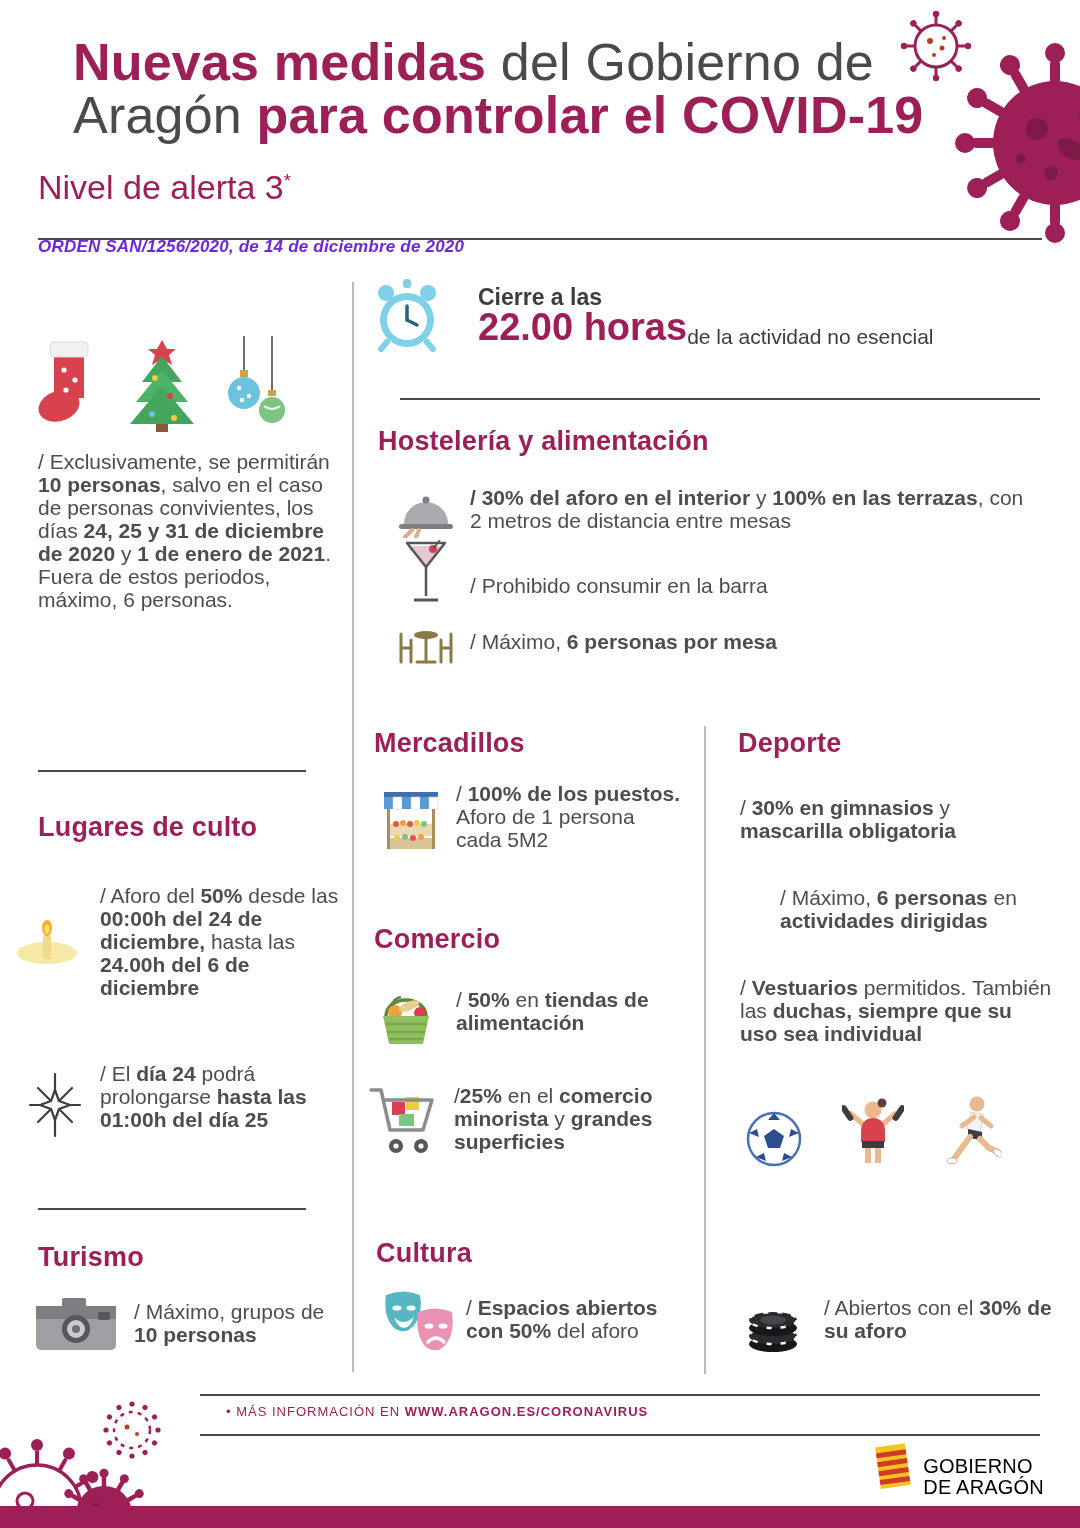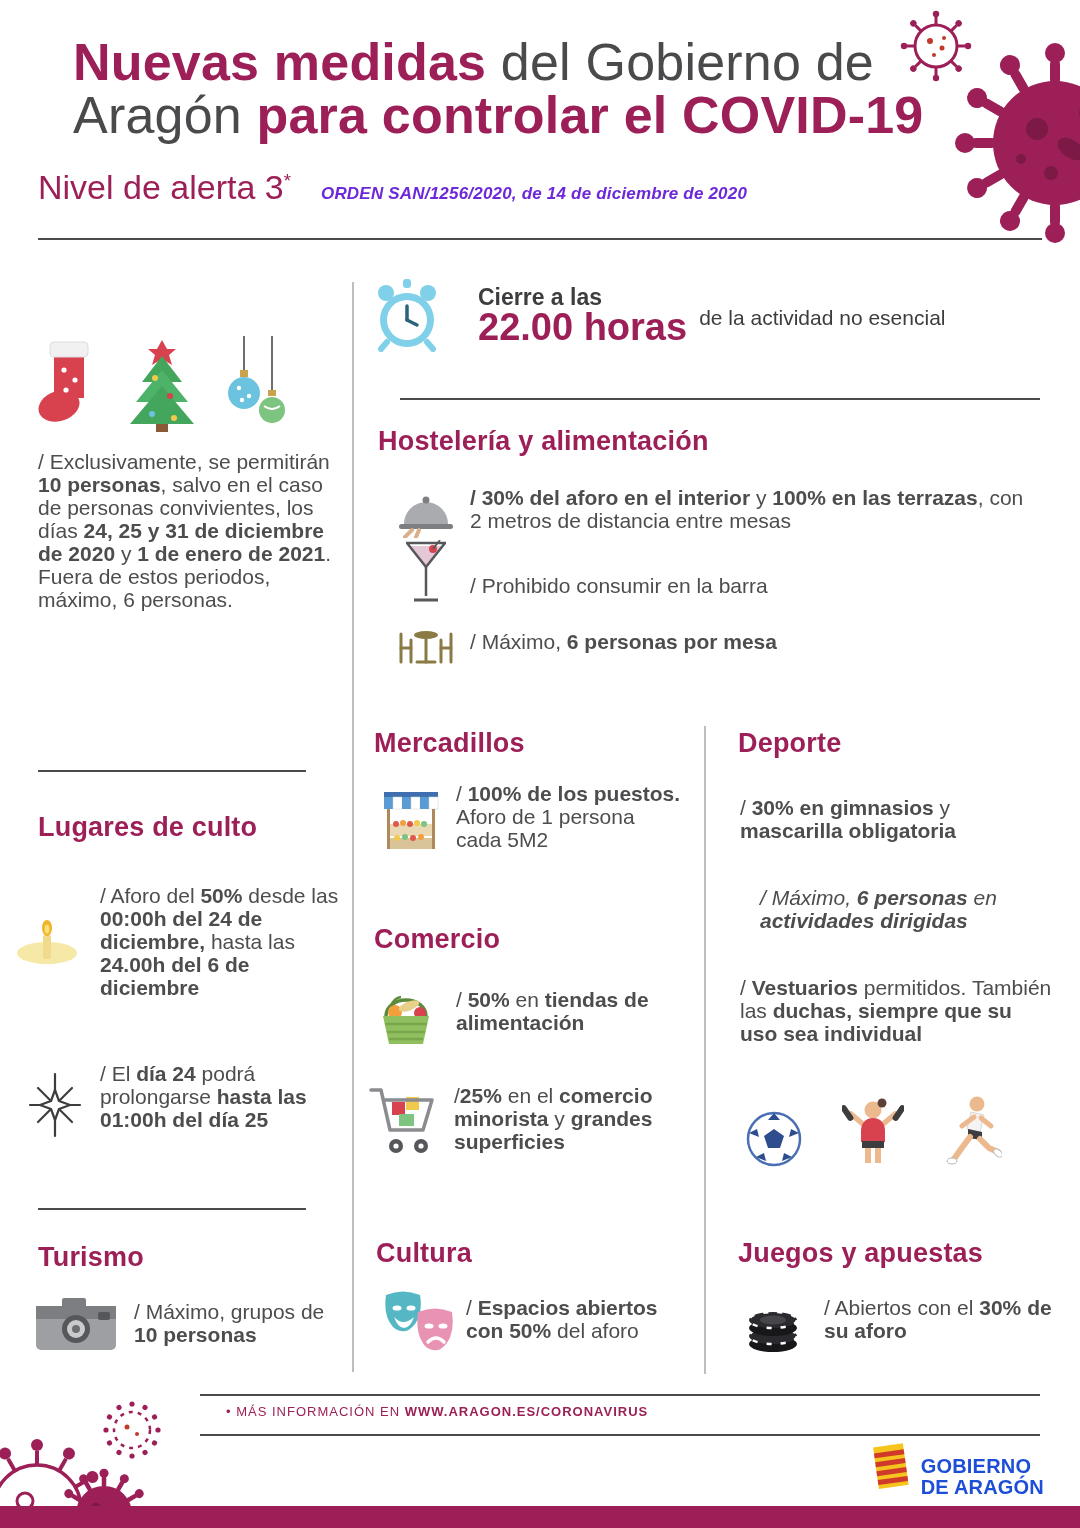--- a/index.html
+++ b/index.html
@@ -14,33 +14,33 @@
   .title{font-size:52px;line-height:53px;font-weight:400;color:#4a4a4c;white-space:pre-line;letter-spacing:0.2px;margin-left:35px;}
   .title .sb{color:var(--accent);}
   .alert{font-size:34px;color:var(--accent);font-weight:400;}
   .alert sup{font-size:55%;vertical-align:super;}
   .order{font-size:17px;font-style:italic;font-weight:600;color:#6d28d9;letter-spacing:0.2px;}
   .h2{font-size:27px;font-weight:700;color:var(--accent);letter-spacing:0.2px;}
   .body{font-size:21px;color:var(--dark);line-height:23px;}
   .rule{background:var(--rule);height:2px;}
   .vrule{background:var(--divider);width:2px;}
   .closing-intro{font-size:23px;font-weight:700;color:var(--text-bold);}
-  .closing-line2{display:flex;align-items:flex-start;gap:12px;}
+  .closing-line2{display:flex;align-items:flex-end;}
   .closing-time{font-size:38px;font-weight:700;color:var(--accent);}
   .closing-scope{font-size:21px;font-weight:400;color:var(--text-bold);}
   .icon-row{display:flex;align-items:flex-end;gap:22px;}
   .sport-row{display:flex;align-items:flex-end;gap:40px;}
   .footer-info{font-size:13px;letter-spacing:1px;color:var(--accent);font-weight:500;}
   #logo{display:flex;align-items:center;gap:9px;}
-  .logo-text{font-size:20px;font-weight:700;color:#1d4ed8;line-height:21px;letter-spacing:0.2px;margin-top:16px;}
+  .logo-text{font-size:20px;font-weight:400;color:#000000;line-height:21px;letter-spacing:0.2px;margin-top:16px;}
   #bottom-bar{left:0;top:1506px;width:1080px;height:22px;background:var(--bar);z-index:6;}
   .virus{z-index:1;}
   
   #hdr-title{left:38px;top:36px;width:860px;}
-  #hdr-alertrow{left:38px;top:168px;display:flex;align-items:baseline;gap:30px;}
+  #hdr-alertrow{left:38px;top:168px;display:flex;align-items:baseline;gap:30px;flex-direction:column;}
   #hdr-rule{left:38px;top:238px;width:1004px;}
   #virus-tr-small{left:898px;top:8px;}
   #virus-tr-big{left:940px;top:28px;}
   #vdivA{left:352px;top:282px;height:1090px;}
   #vdivB{left:704px;top:726px;height:648px;}
   #reu-title{left:38px;top:282px;}
   #reu-icons{left:38px;top:336px;}
   #reu-text{left:38px;top:450px;width:302px;}
   #rule-l1{left:38px;top:770px;width:268px;}
   #culto-title{left:38px;top:812px;}
@@ -69,21 +69,21 @@
   #com-title{left:374px;top:924px;}
   #com-i1-icon{left:376px;top:986px;}
   #com-i1-text{left:456px;top:988px;width:240px;}
   #com-i2-icon{left:368px;top:1080px;}
   #com-i2-text{left:454px;top:1084px;width:250px;}
   #cul-title{left:376px;top:1238px;}
   #cul-icon{left:380px;top:1290px;}
   #cul-text{left:466px;top:1296px;width:230px;}
   #dep-title{left:738px;top:728px;}
   #dep-t1{left:740px;top:796px;width:300px;}
-  #dep-t2{left:760px;top:886px;width:300px;font-style:italic;}
+  #dep-t2{left:780px;top:886px;width:300px;}
   #dep-t3{left:740px;top:976px;width:312px;}
   #dep-icons{left:746px;top:1095px;}
   #jue-title{left:738px;top:1238px;}
   #jue-icon{left:746px;top:1290px;}
   #jue-text{left:824px;top:1296px;width:230px;}
   #ftr-rule1{left:200px;top:1394px;width:840px;}
   #ftr-info{left:226px;top:1404px;}
   #ftr-rule2{left:200px;top:1434px;width:840px;}
   #virus-bl-dotted{left:100px;top:1398px;}
   #virus-bl-outline{left:-48px;top:1424px;}
@@ -416,21 +416,20 @@
         <line x1="37" y1="23" x2="47" y2="31" stroke="#ecb98f" stroke-width="5" stroke-linecap="round"></line>
         <path d="M24 34 l14 3 v8 l-14 -2 z" fill="#3d3d3f"></path>
         <path d="M26 42 l-9 12 -7 10" stroke="#ecb98f" stroke-width="6" fill="none" stroke-linecap="round" stroke-linejoin="round"></path>
         <path d="M36 44 l9 9 9 4" stroke="#ecb98f" stroke-width="6" fill="none" stroke-linecap="round" stroke-linejoin="round"></path>
         <ellipse cx="8" cy="66" rx="5" ry="3" fill="#fff" stroke="#bbb"></ellipse>
         <ellipse cx="54" cy="58" rx="5" ry="3" fill="#fff" stroke="#bbb" transform="rotate(40 54 58)"></ellipse>
       </svg>
     </span>
   </div>
 
-  <h2 class="abs h2" id="jue-title">Juegos y apuestas</h2>
   <span class="abs" id="jue-icon">
     <svg width="58" height="64" viewBox="0 0 58 64">
       <ellipse cx="27" cy="54" rx="24" ry="8" fill="#17171a"></ellipse>
       <ellipse cx="27" cy="46" rx="24" ry="8" fill="#2a2a2e"></ellipse>
       <ellipse cx="27" cy="46" rx="24" ry="8" fill="none" stroke="#fff" stroke-width="2.5" stroke-dasharray="5 9"></ellipse>
       <ellipse cx="27" cy="38" rx="24" ry="8" fill="#17171a"></ellipse>
       <ellipse cx="27" cy="30" rx="24" ry="8" fill="#2a2a2e"></ellipse>
       <ellipse cx="27" cy="30" rx="24" ry="8" fill="none" stroke="#fff" stroke-width="2.5" stroke-dasharray="5 9"></ellipse>
       <ellipse cx="27" cy="30" rx="13" ry="4.5" fill="#45454a"></ellipse>
     </svg>

